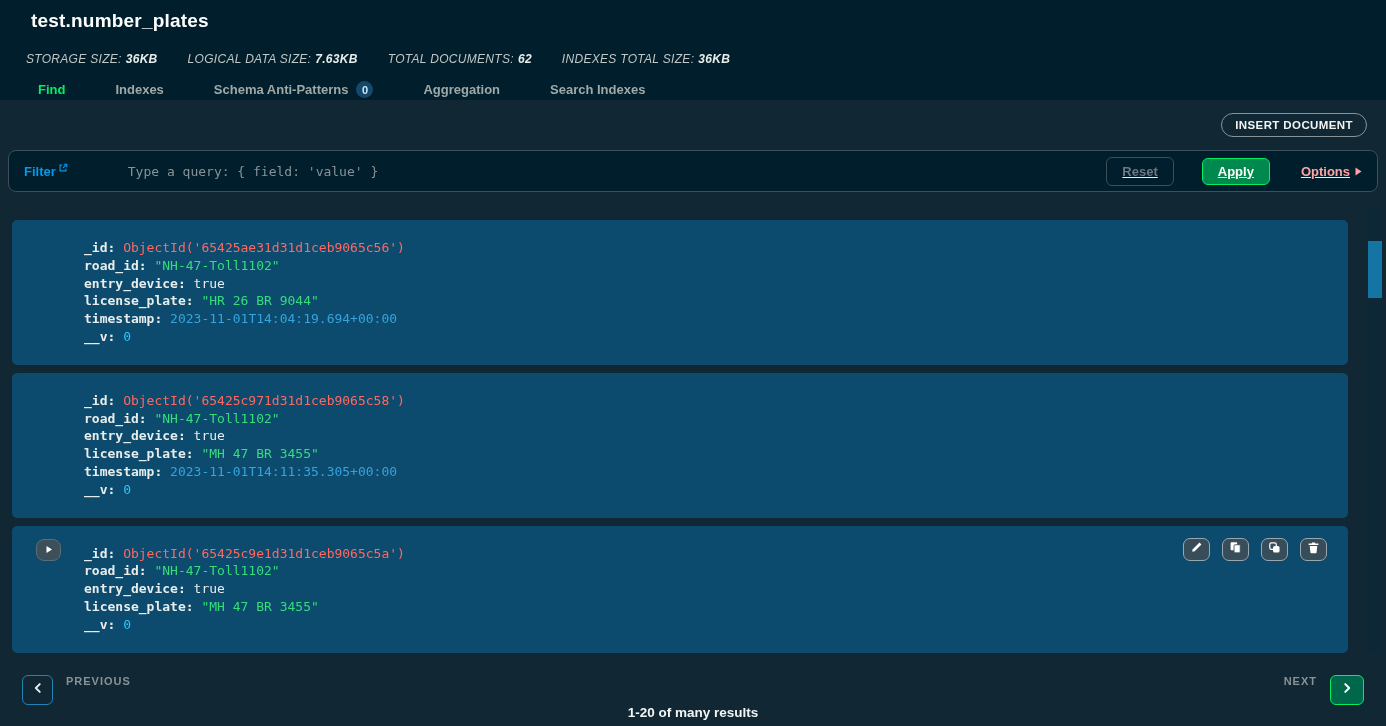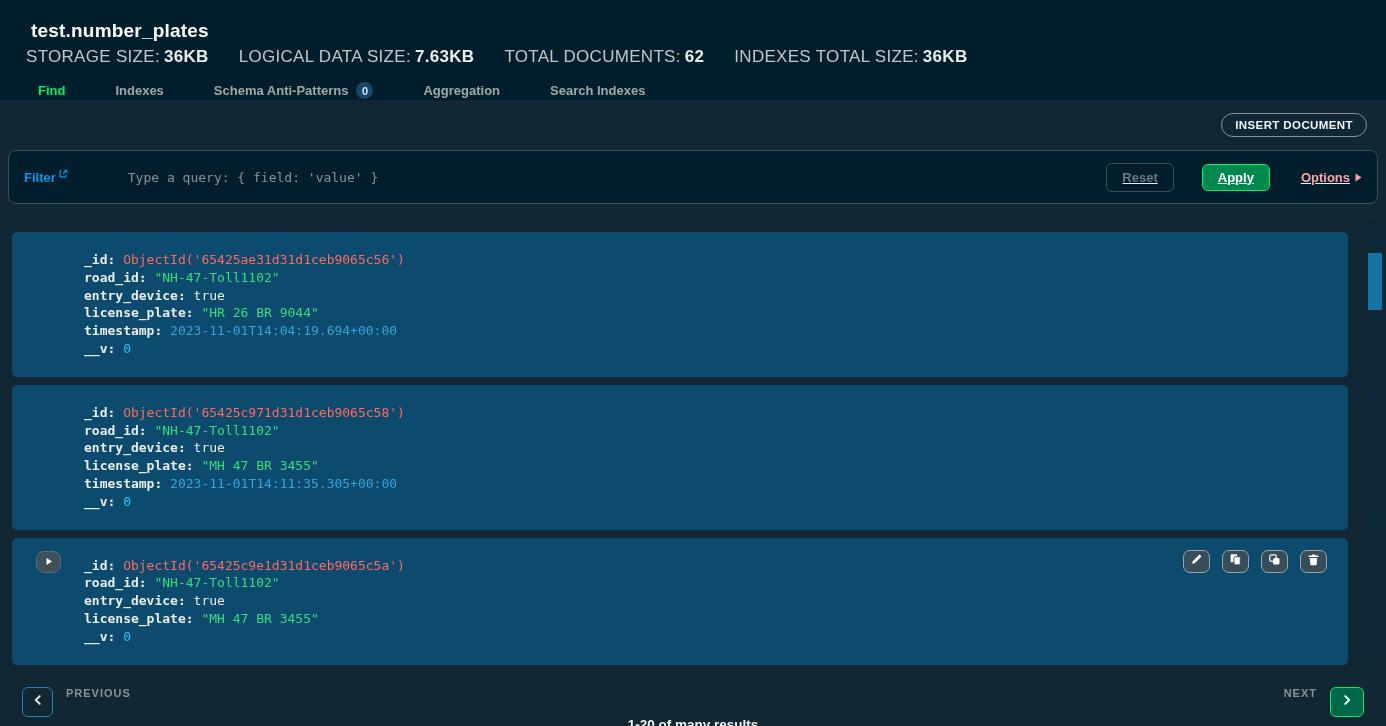--- a/index.html
+++ b/index.html
@@ -3,39 +3,39 @@
 <meta charset="utf-8">
 <style>
   * { box-sizing: border-box; }
   html,body { margin:0; padding:0; }
   body {
     width:1386px; height:726px; overflow:hidden;
     background:#112733; color:#E8EDEB;
     font-family:"Liberation Sans", sans-serif;
   }
   
-  .header { background:#001E2B; height:100px; padding-top:20px; }
+  .header { background:#001E2B; height:100px; padding-top:10px; }
   .title { margin:0 0 0 31px; font-size:19px; font-weight:700; letter-spacing:.2px; color:#FFFFFF; }
-  .stats { display:flex; gap:30px; margin:5px 0 0 26px; font-size:17px; letter-spacing:.3px; color:#C1C7C6; }
+  .stats { display:flex; gap:30px; margin:20px 0 0 26px; font-size:12px; letter-spacing:.3px; color:#C1C7C6;font-style:italic; }
   .stat-label { font-weight:400; }
   .stat-value { font-weight:700; margin-left:4px; color:#E8EDEB; }
   .tabs { display:flex; gap:50px; margin:15px 0 0 38px; }
   .tab { background:none; border:none; padding:0 0 8px; cursor:pointer;
          color:#9FA9A8; font-weight:700; font-size:13px; font-family:inherit;
          display:inline-flex; align-items:center; gap:8px; }
   .tab.active { color:#00ED64; }
   .badge { width:17px; height:17px; border-radius:50%; background:#15486A; color:#C9E8FB;
            font-size:11px; font-weight:700; display:inline-flex; align-items:center; justify-content:center; }
   
   .toolbar { height:50px; display:flex; justify-content:flex-end; align-items:center; padding-right:19px; }
   .btn-insert { background:transparent; border:1px solid #889397; border-radius:12px; height:24px;
                 padding:0 13px; color:#F1F5F4; font-weight:700; font-size:11.5px; letter-spacing:.4px;
                 font-family:inherit; cursor:pointer; }
   
-  .filterbar { margin:0 8px; height:54px; background:#001E2B; border:1px solid #3D4F58; border-radius:8px;
+  .filterbar { margin:0 8px; height:42px; background:#001E2B; border:1px solid #3D4F58; border-radius:8px;
                display:flex; align-items:center; padding:0 15px;justify-content:center; }
   .filter-link { color:#0498EC; font-weight:700; font-size:13px; display:inline-flex; align-items:flex-start;
                  gap:2px; cursor:pointer; text-decoration:none; }
   .ext-icon { margin-top:-3px; }
   .query-input { margin-left:60px; flex:1; font-family:"DejaVu Sans Mono", monospace; font-size:13px;
                  color:#889397; cursor:text; white-space:nowrap; overflow:hidden; }
   .filter-right { display:flex; align-items:center; gap:28px;text-decoration:underline; }
   .btn-reset { background:transparent; border:1px solid #3D4F58; border-radius:6px; padding:6px 15px;
                color:#6B7A82; font-weight:700; font-size:13px; font-family:inherit; cursor:default; }
   .btn-apply { background:#00894E; border:1.5px solid #00ED64; border-radius:6px; padding:5px 15px;

